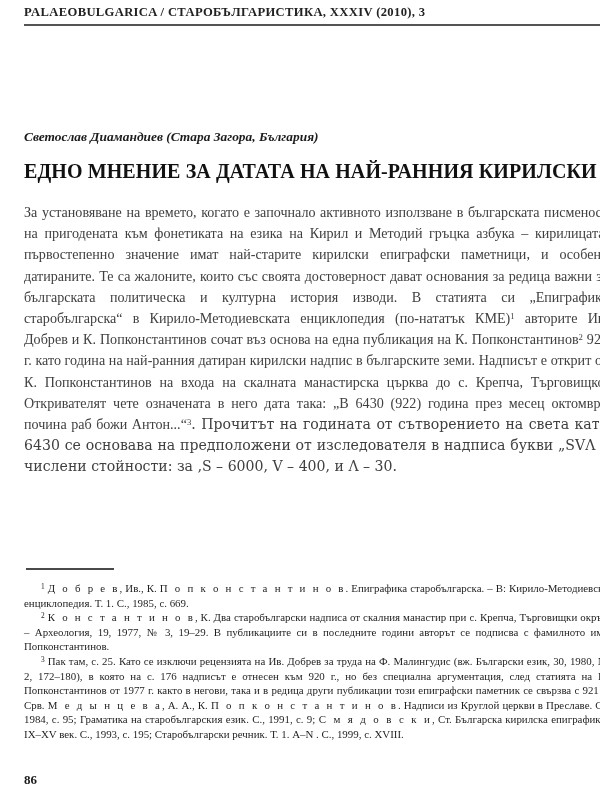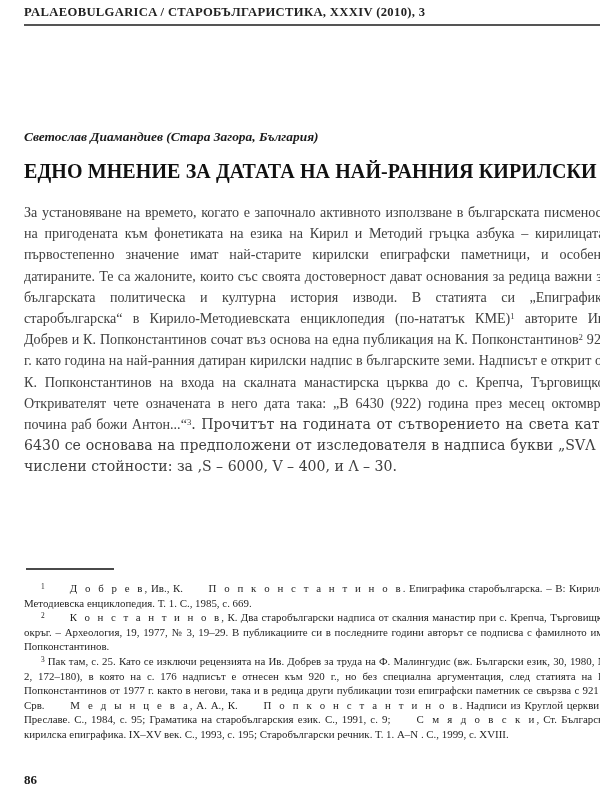--- a/index.html
+++ b/index.html
@@ -123,21 +123,20 @@
     text-indent: 17px;
   }
   .footnotes sup {
     font-size: 0.68em;
     vertical-align: 0.42em;
     line-height: 0;
     margin-right: 3px;
   }
   .sp {
     letter-spacing: 2.1px;
-    margin-left: 22px;
   }
 
   
   .folio {
     position: absolute;
     left: 8px;
     top: 772px;
     font-size: 13px;
     font-weight: bold;
     color: #1b1b1b;

